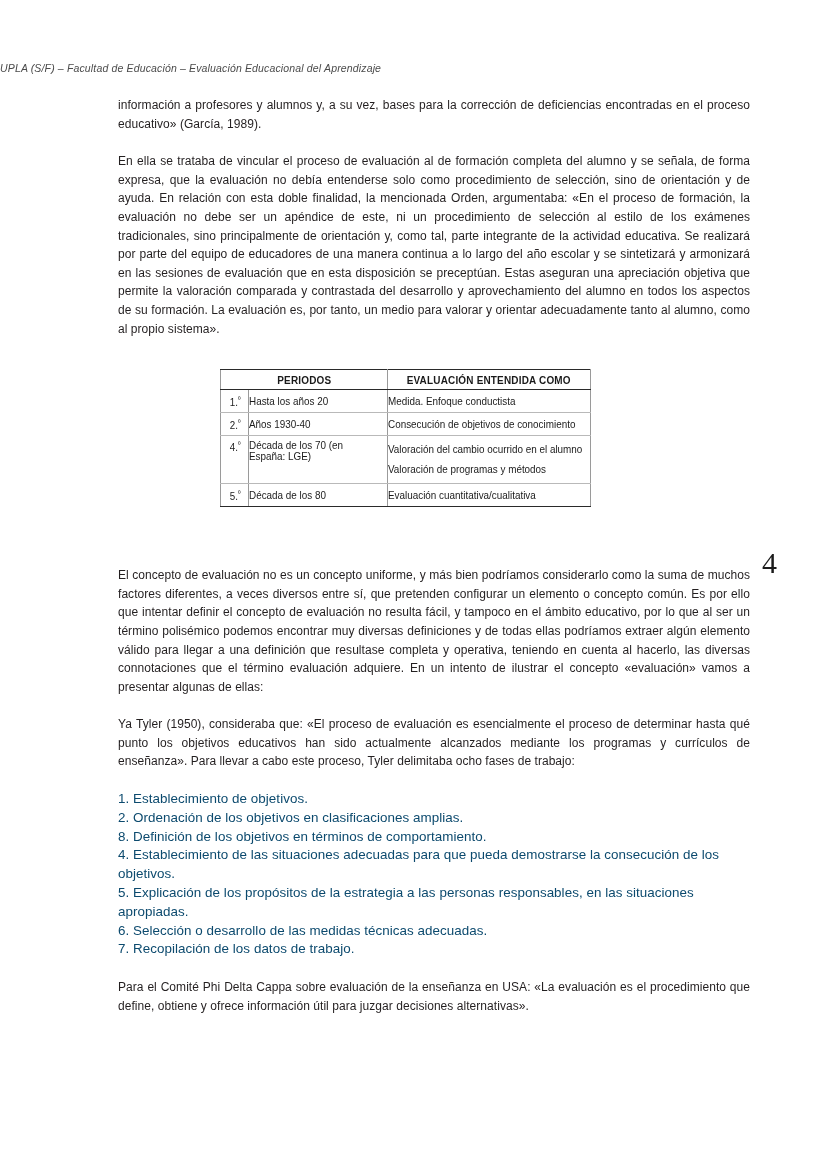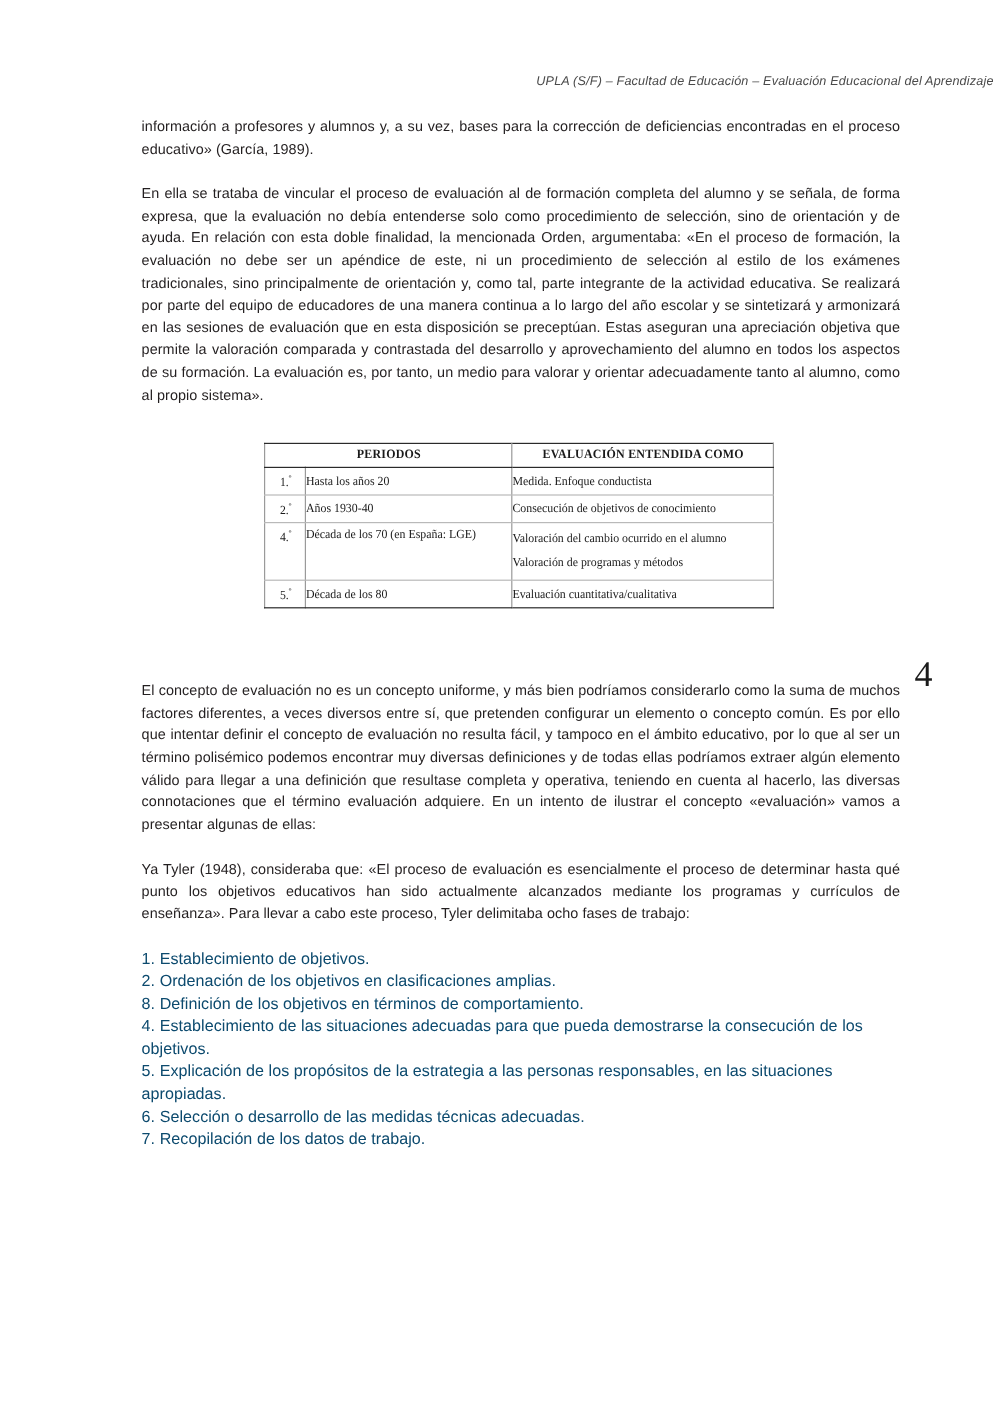--- a/index.html
+++ b/index.html
@@ -22,21 +22,21 @@
     width: 828px;
     height: 1171px;
   }
 
   
   .running-header {
     position: absolute;
     left: 0;
     top: 62px;
     width: 828px;
-    text-align: right;
+    text-align: left;
     font-style: italic;
     font-size: 10.5px;
     letter-spacing: 0.15px;
     color: #4a4a4a;
   }
 
   
   .content {
     position: absolute;
     left: 118px;
@@ -93,22 +93,22 @@
 
   
   .table-wrap {
     position: absolute;
     left: 220px;
     top: 369px;
     width: 425px;
   }
   table.periods {
     border-collapse: collapse;
-    width: 425px;
-    font-family: Liberation Serif, serif;
+    width: 371px;
+    font-family: Liberation Sans, sans-serif;
     font-size: 10.3px;
     color: #1a1a1a;
   }
   table.periods th,
   table.periods td {
     border-left: 1px solid #9a9a9a;
     border-right: 1px solid #9a9a9a;
     border-top: 1px solid #b9b9b9;
     border-bottom: 1px solid #b9b9b9;
     padding: 0;
@@ -181,36 +181,37 @@
 
     <div style="height:208px"></div>
 
 
     <div class="gap-lg"></div>
 
     <p class="body">El concepto de evaluación no es un concepto uniforme, y más bien podríamos considerarlo como la suma de muchos factores diferentes, a veces diversos entre sí, que pretenden configurar un elemento o concepto común. Es por ello que intentar definir el concepto de evaluación no resulta fácil, y tampoco en el ámbito educativo, por lo que al ser un término polisémico podemos encontrar muy diversas definiciones y de todas ellas podríamos extraer algún elemento válido para llegar a una definición que resultase completa y operativa, teniendo en cuenta al hacerlo, las diversas connotaciones que el término evaluación adquiere. En un intento de ilustrar el concepto «evaluación» vamos a presentar algunas de ellas:</p>
 
     <div class="gap-md"></div>
 
-    <p class="body">Ya Tyler (1948), consideraba que: «El proceso de evaluación es esencialmente el proceso de determinar hasta qué punto los objetivos educativos han sido actualmente alcanzados mediante los programas y currículos de enseñanza». Para llevar a cabo este proceso, Tyler delimitaba ocho fases de trabajo:</p>
+    <p class="body">Ya Tyler (1950), consideraba que: «El proceso de evaluación es esencialmente el proceso de determinar hasta qué punto los objetivos educativos han sido actualmente alcanzados mediante los programas y currículos de enseñanza». Para llevar a cabo este proceso, Tyler delimitaba ocho fases de trabajo:</p>
 
     <div class="gap-md"></div>
 
     <ol class="steps">
       <li>1. Establecimiento de objetivos.</li>
       <li>2. Ordenación de los objetivos en clasificaciones amplias.</li>
       <li>8. Definición de los objetivos en términos de comportamiento.</li>
       <li>4. Establecimiento de las situaciones adecuadas para que pueda demostrarse la consecución de los objetivos.</li>
       <li>5. Explicación de los propósitos de la estrategia a las personas responsables, en las situaciones apropiadas.</li>
       <li>6. Selección o desarrollo de las medidas técnicas adecuadas.</li>
       <li>7. Recopilación de los datos de trabajo.</li>
     </ol>
 
     <div class="gap-md"></div>
 
+    <p class="body">Para el Comité Phi Delta Cappa sobre evaluación de la enseñanza en USA: «La evaluación es el procedimiento que define, obtiene y ofrece información útil para juzgar decisiones alternativas».</p>
 
   </div>
 
   <div class="table-wrap">
     <table class="periods">
       <thead>
         <tr>
           <th colspan="2">PERIODOS</th>
           <th>EVALUACIÓN ENTENDIDA COMO</th>
         </tr>

